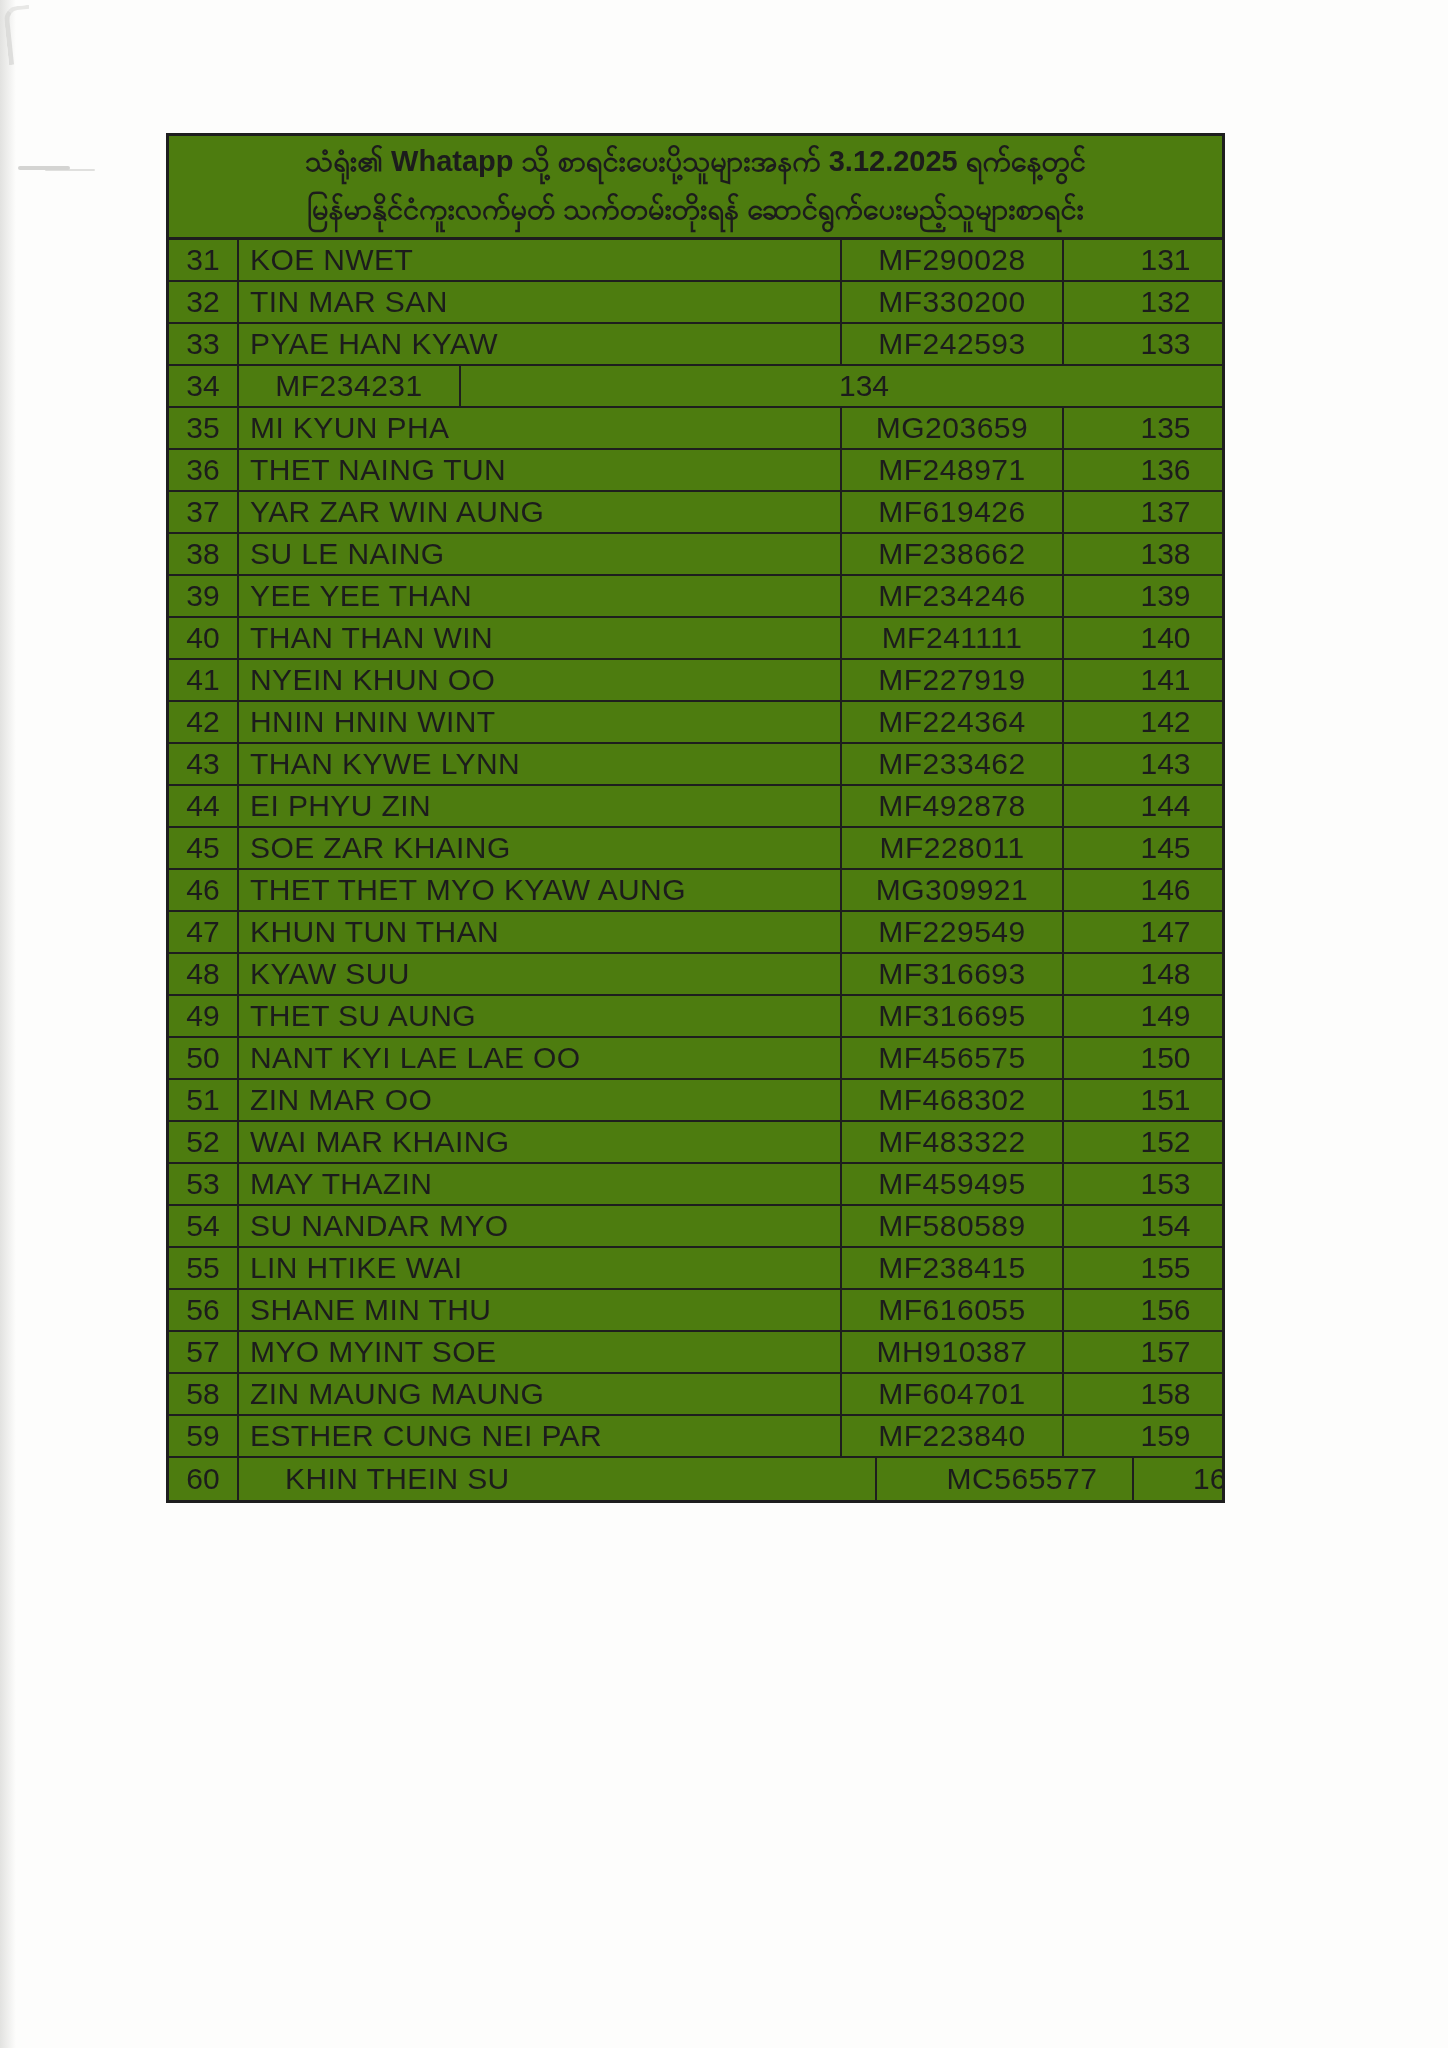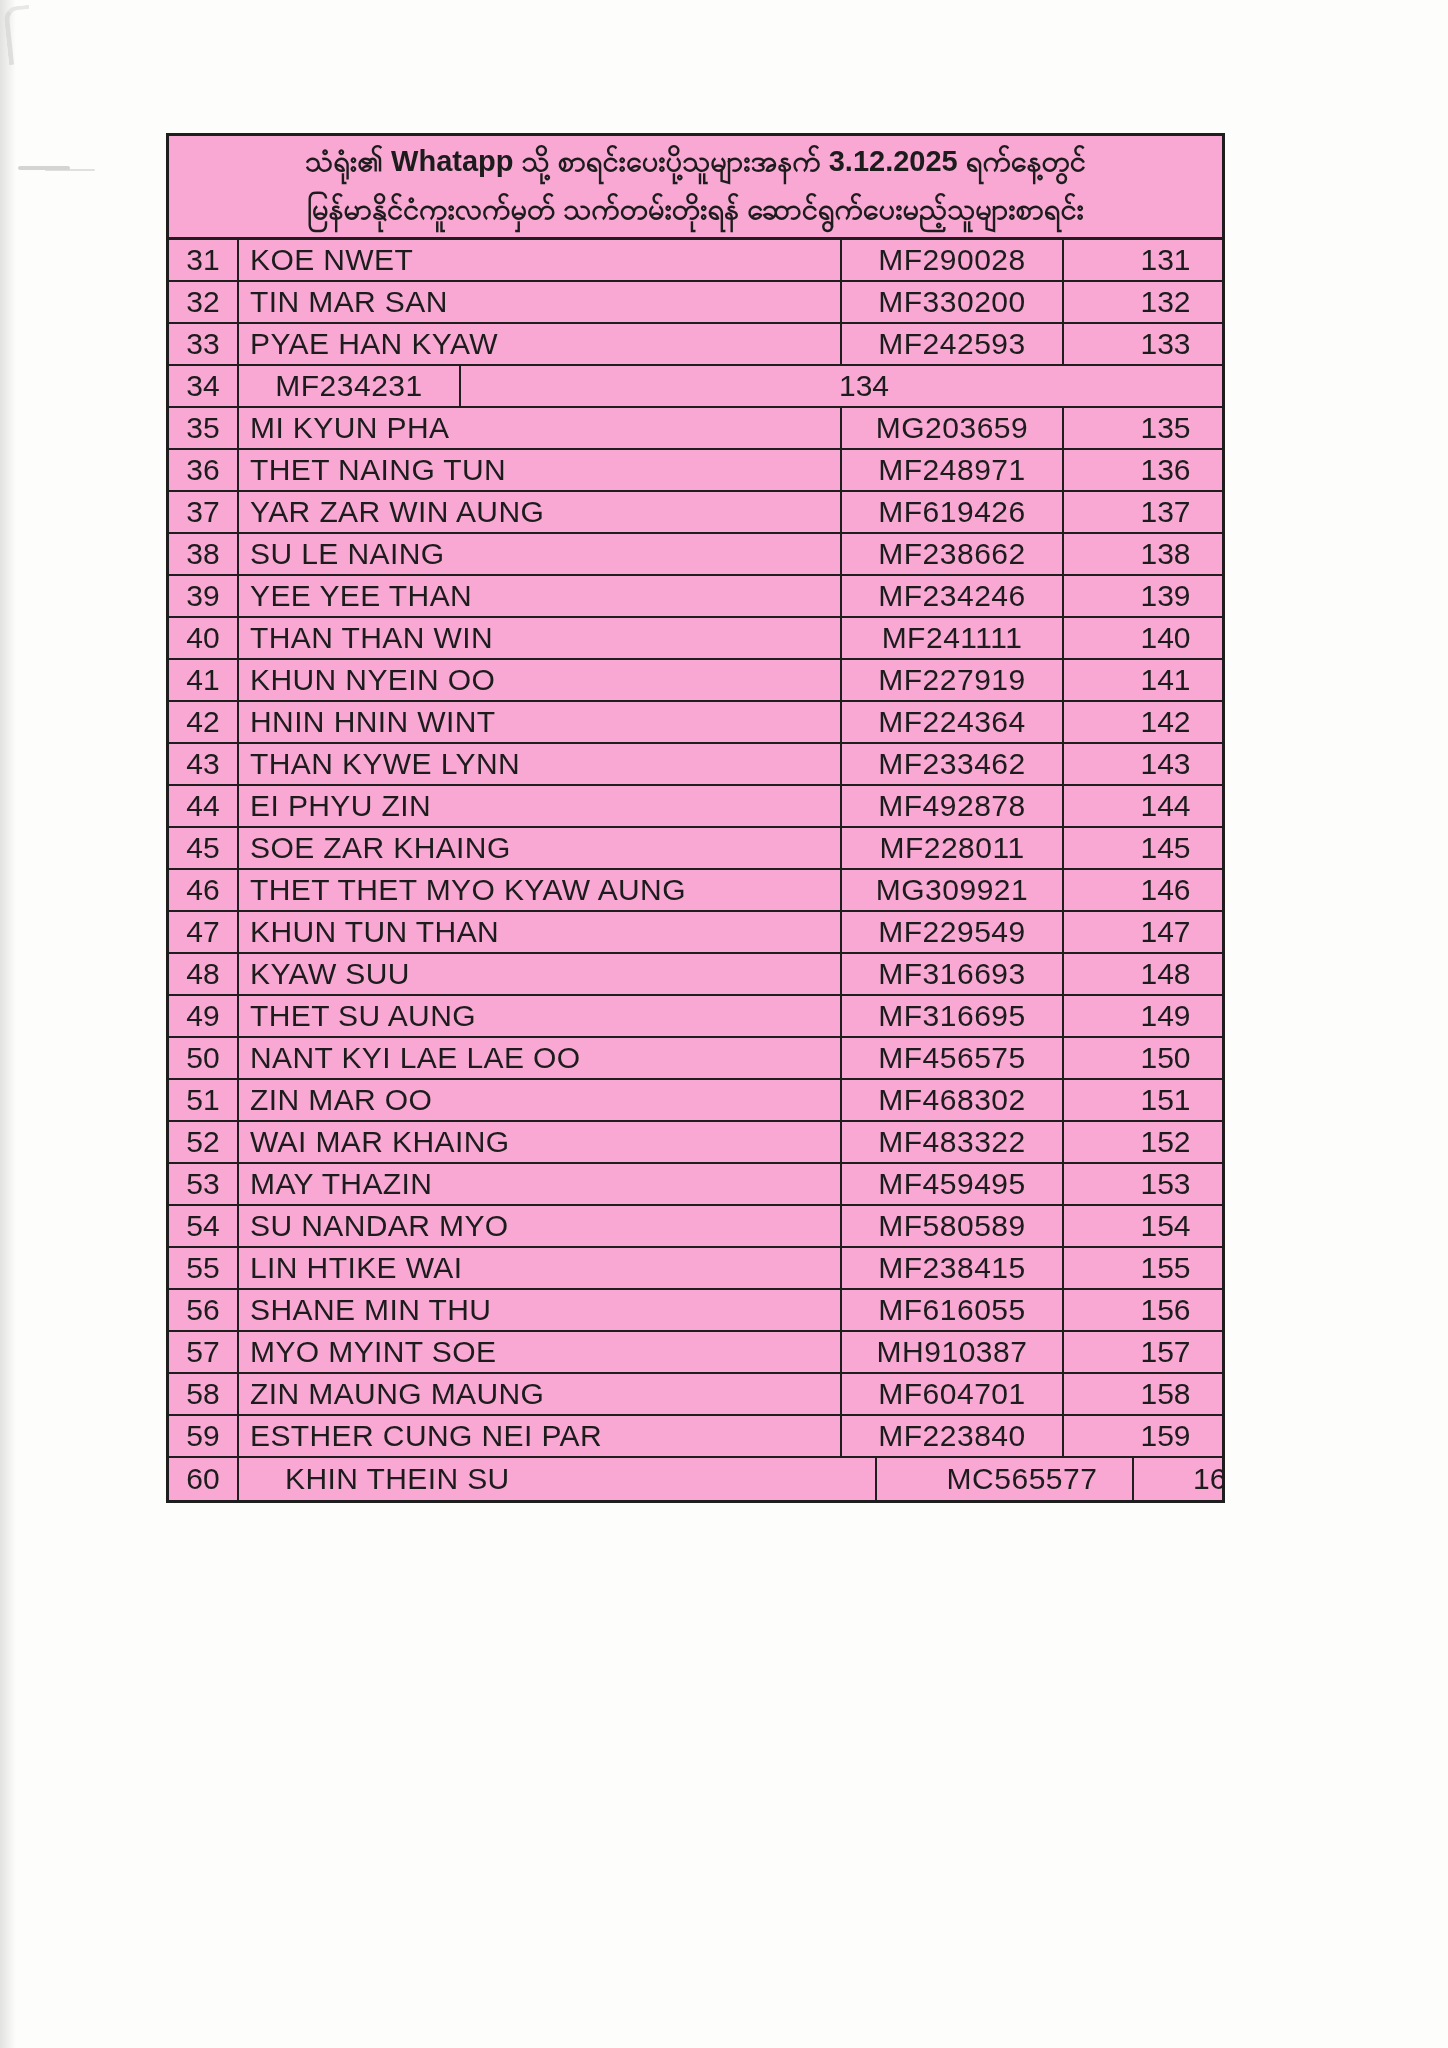--- a/index.html
+++ b/index.html
@@ -31,21 +31,21 @@
   }
   .faint-dots-right {
     position: absolute; left: 1052px; top: 152px; width: 60px; height: 4px;
     background: #e4e4e2; border-radius: 2px; opacity: .9;
   }
 
   
   .doc-table {
     position: absolute; left: 166px; top: 133px; width: 1059px;
     border: 3px solid #1e1e1e;
-    background: #f9a8d4;
+    background: #4d7c0f;
   }
   .doc-header {
     height: 104px;
     border-bottom: 3px solid #1e1e1e;
     display: flex; flex-direction: column; justify-content: center;
     text-align: center;
     font-weight: bold;
     font-size: 29px;
     line-height: 48px;
     overflow: hidden;
@@ -135,21 +135,21 @@
         <div class="cell c-ser">139</div>
       </div>
       <div class="row">
         <div class="cell c-no">40</div>
         <div class="cell c-name">THAN THAN WIN</div>
         <div class="cell c-pass">MF241111</div>
         <div class="cell c-ser">140</div>
       </div>
       <div class="row">
         <div class="cell c-no">41</div>
-        <div class="cell c-name">KHUN NYEIN OO</div>
+        <div class="cell c-name">NYEIN KHUN OO</div>
         <div class="cell c-pass">MF227919</div>
         <div class="cell c-ser">141</div>
       </div>
       <div class="row">
         <div class="cell c-no">42</div>
         <div class="cell c-name">HNIN HNIN WINT</div>
         <div class="cell c-pass">MF224364</div>
         <div class="cell c-ser">142</div>
       </div>
       <div class="row">

